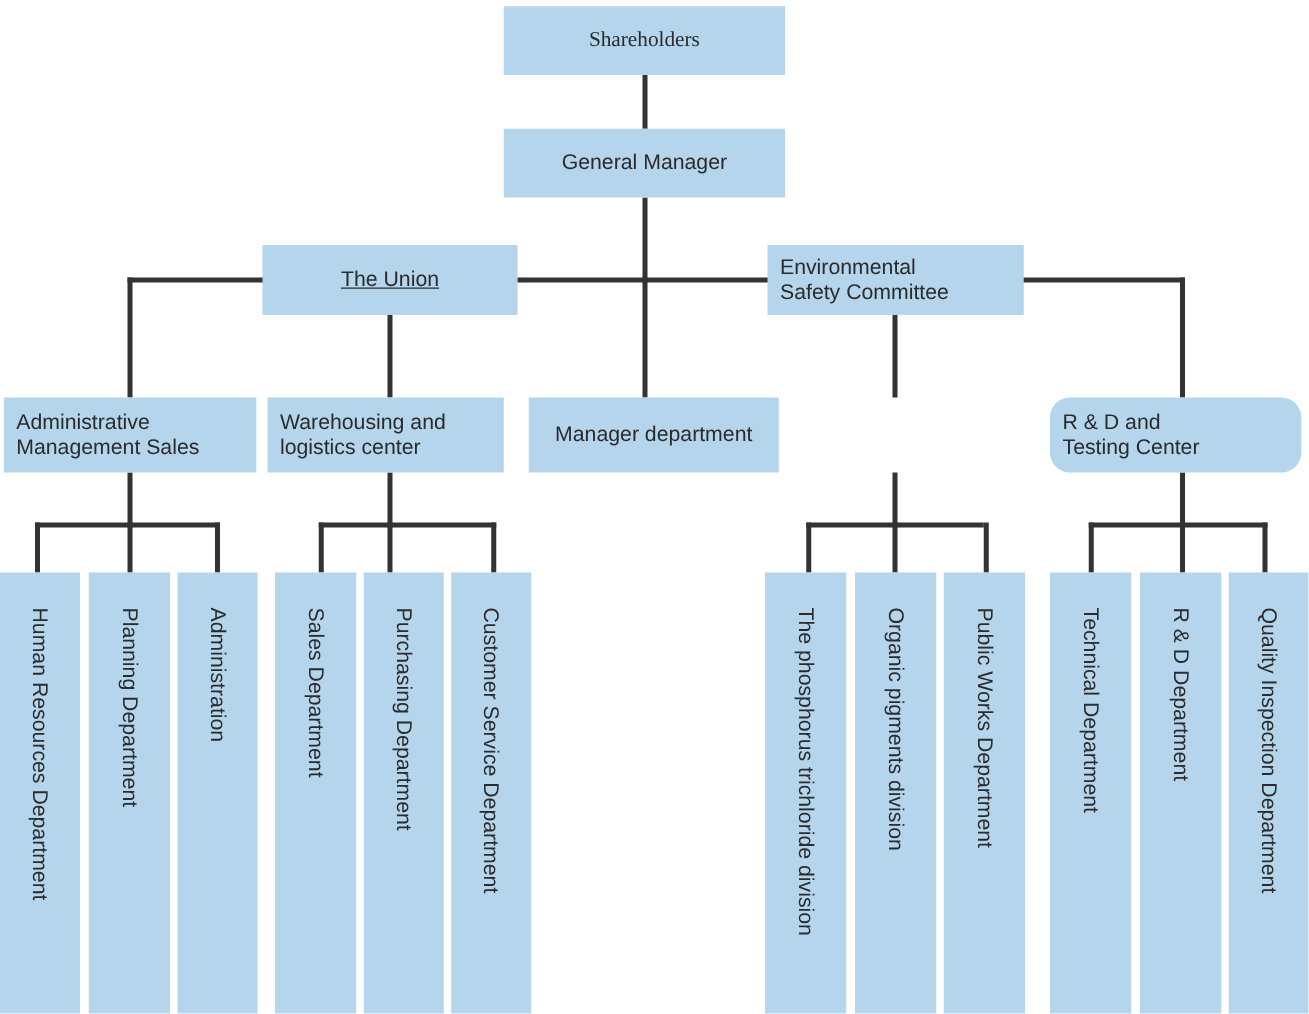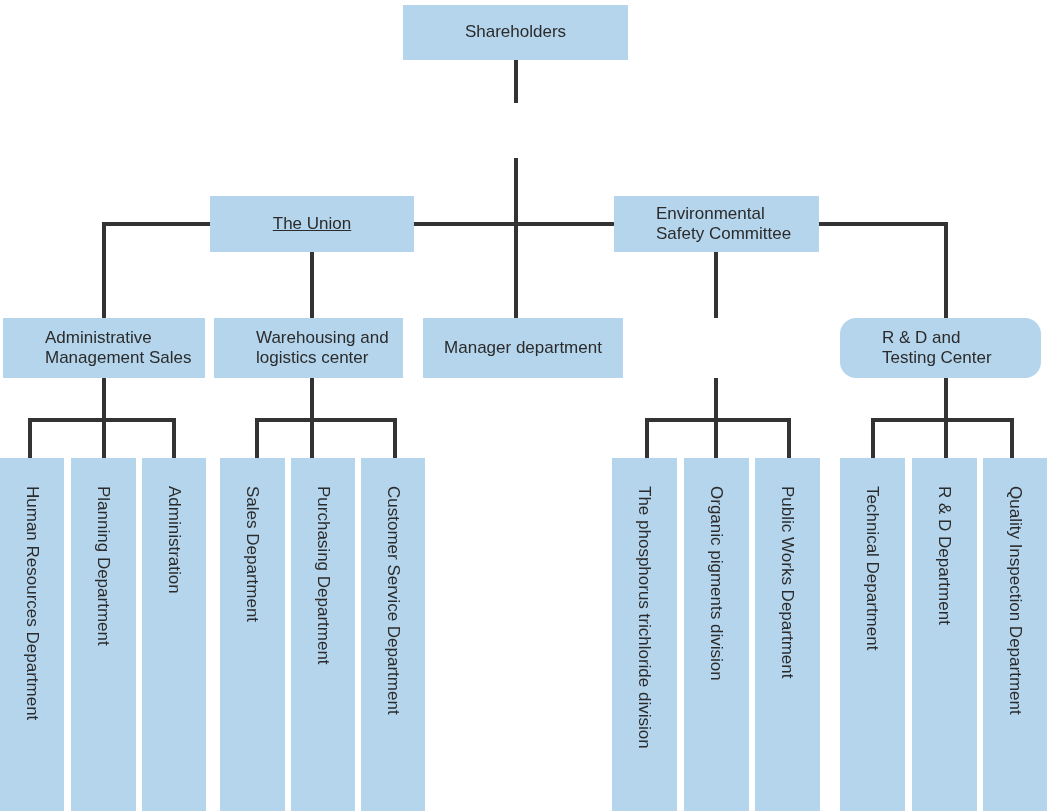--- a/index.html
+++ b/index.html
@@ -26,21 +26,20 @@
     box-sizing: border-box;
     z-index: 2;
   }
   .node.center-text {
     justify-content: center;
     text-align: center;
   }
   .node.left-text {
     justify-content: flex-start;
     text-align: left;
-    padding-left: 32px;
   }
   .node .label {
     font-size: 17px;
     line-height: 1.18;
     white-space: pre-line;
   }
   .node.pad-left .label {
     padding-left: 10px;
   }
   
@@ -101,24 +100,27 @@
   <div class="connector v" style="left:645px; top:418px; height:40px;"></div>
   <div class="connector v" style="left:714px; top:418px; height:40px;"></div>
   <div class="connector v" style="left:787px; top:418px; height:40px;"></div>
 
   <div class="connector v" style="left:944px; top:378px; height:44px;"></div>
   <div class="connector h" style="left:871px; top:418px; width:143px;"></div>
   <div class="connector v" style="left:871px; top:418px; height:40px;"></div>
   <div class="connector v" style="left:944px; top:418px; height:40px;"></div>
   <div class="connector v" style="left:1010px; top:418px; height:40px;"></div>
 
-  <div class="node center-text" style="left:403px; top:5px; width:225px; height:55px;">
+  <div class="node center-text" style="left:403px; top:5px; width:225px; height:55px;font-family:Liberation Serif, serif;">
     <span class="label">Shareholders</span>
   </div>
 
+  <div class="node center-text" style="left:403px; top:103px; width:225px; height:55px;">
+    <span class="label">General Manager</span>
+  </div>
 
   <div class="node center-text" style="left:210px; top:196px; width:204px; height:56px;text-decoration:underline;">
     <span class="label">The Union</span>
   </div>
 
   <div class="node left-text pad-left" style="left:614px; top:196px; width:205px; height:56px;">
     <span class="label">Environmental
 Safety Committee</span>
   </div>
 

